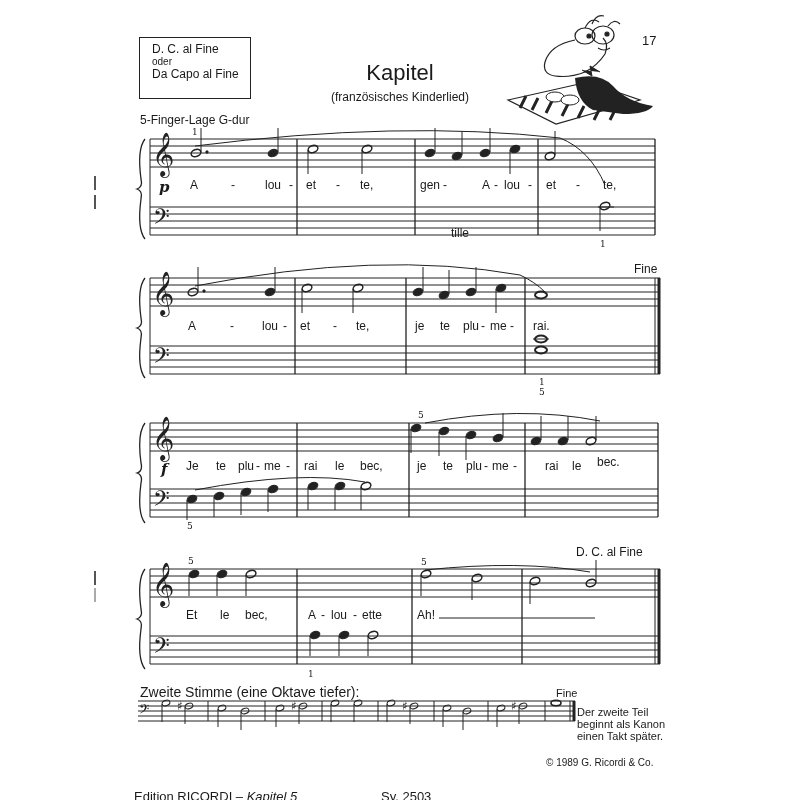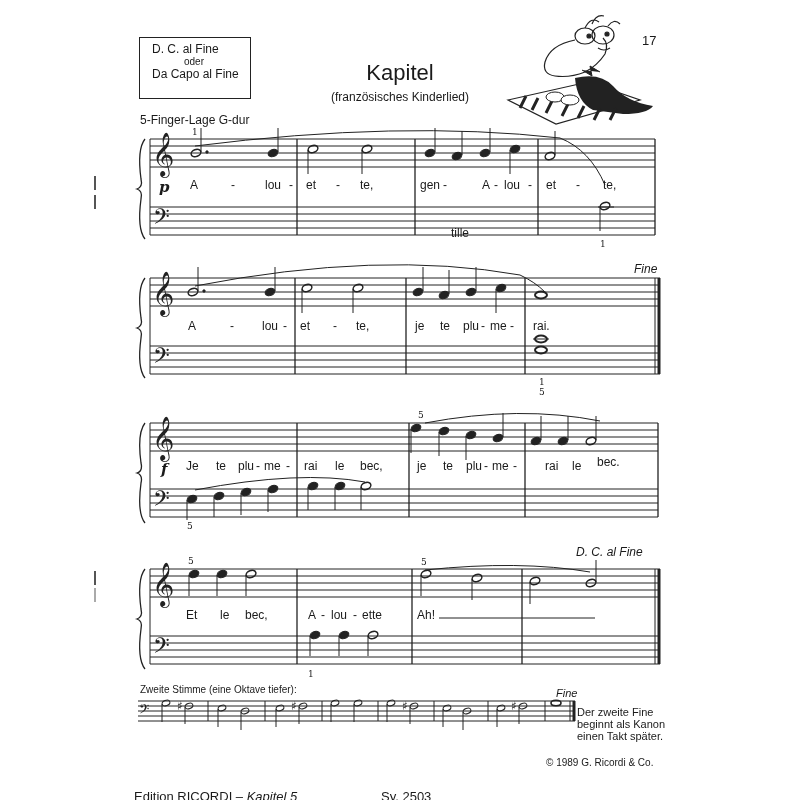--- a/index.html
+++ b/index.html
@@ -1,33 +1,33 @@
 <!DOCTYPE html>
 <html><head>
 <meta charset="utf-8">
 <style>
   html, body { margin: 0; padding: 0; background: #ffffff; }
   body { width: 800px; height: 800px; position: relative; overflow: hidden;
          font-family: "Liberation Sans", sans-serif; color: #1a1a1a; }
   .abs { position: absolute; }
   .dc-box { left: 139px; top: 37px; width: 112px; height: 62px; border: 1px solid #222;
             box-sizing: border-box; padding: 4px 0 0 12px; font-size: 12px; line-height: 14px; }
-  .dc-box .small { font-size: 10px; line-height: 11px; margin-left: 32px; }
+  .dc-box .small { font-size: 10px; line-height: 11px; }
   .title { left: 300px; top: 60px; width: 200px; text-align: center; font-size: 22px; }
   .subtitle { left: 290px; top: 90px; width: 220px; text-align: center; font-size: 12px; }
   .page-num { left: 642px; top: 33px; font-size: 13px; }
   .position { left: 140px; top: 113px; font-size: 12px; text-align: center; }
-  .fine-label { font-style: italic; font-size: 12px; }
+  .fine-label { font-size: 12px; }
   .lyric { position: absolute; font-size: 12px; white-space: nowrap; }
   .dyn { position: absolute; font-family: "DejaVu Serif", serif; font-style: italic; font-weight: bold; font-size: 15px; }
   .finger { position: absolute; font-family: "DejaVu Serif", serif; font-size: 9px; }
   .footer { top: 789px; font-size: 13px; }
   .copyright { font-family: Liberation Sans, sans-serif; font-size: 10px; }
   .canon-note { left: 577px; top: 706px; font-size: 11px; line-height: 12px; }
-  .zs-label { left: 140px; top: 684px; font-size: 10px; }
+  .zs-label { left: 140px; top: 684px; font-size: 14px; }
   svg { position: absolute; left: 0; top: 0; }
   .margin-mark { position: absolute; width: 2px; background: #555; }
 </style>
 </head>
 <body>
 
 <div class="abs dc-box">
   <div>D. C. al Fine</div>
   <div class="small">oder</div>
   <div>Da Capo al Fine</div>
@@ -429,21 +429,21 @@
   <span class="lyric" style="left:321px;top:608px;">-</span>
   <span class="lyric" style="left:331px;top:608px;">lou</span>
   <span class="lyric" style="left:353px;top:608px;">-</span>
   <span class="lyric" style="left:362px;top:608px;">ette</span>
   <span class="lyric" style="left:417px;top:608px;">Ah!</span>
 </div>
 
 <div class="abs zs-label">Zweite Stimme (eine Oktave tiefer):</div>
 <div class="abs fine-label" style="left:556px;top:687px;font-size:11px;">Fine</div>
 <div class="abs canon-note">
-  <div>Der zweite Fine</div>
+  <div>Der zweite Teil</div>
   <div>beginnt als Kanon</div>
   <div>einen Takt später.</div>
 </div>
 
 <div class="abs footer" style="left:134px;">
   <span>Edition RICORDI – </span><i>Kapitel 5</i>
 </div>
 <div class="abs footer" style="left:381px;">Sy. 2503</div>
 <div class="abs footer copyright" style="left:546px;top:757px;">© 1989 G. Ricordi &amp; Co.</div>
 

